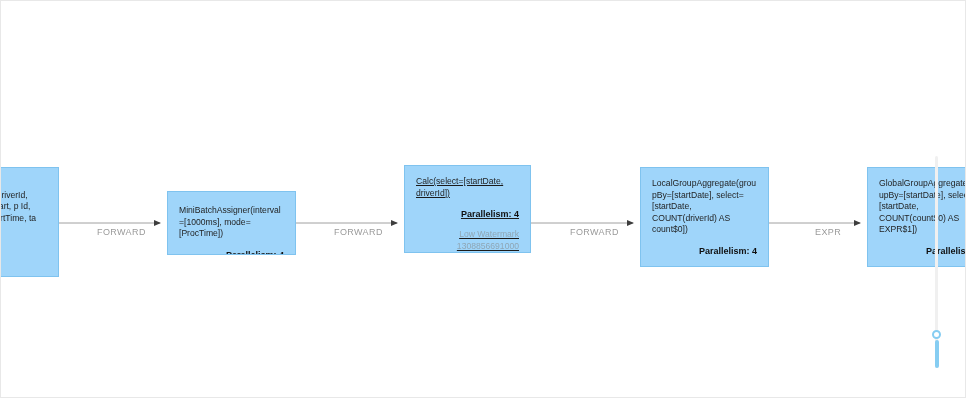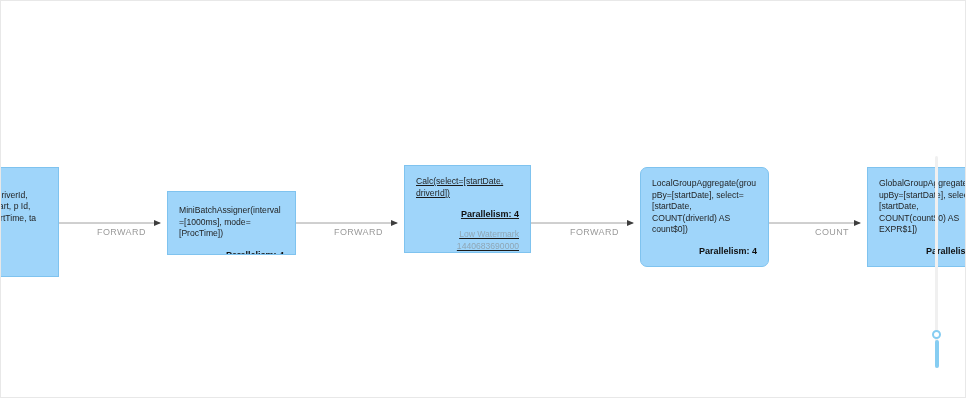--- a/index.html
+++ b/index.html
@@ -81,21 +81,21 @@
     font-size: 8.6px;
     line-height: 11.5px;
   }
   .node-watermark .wm-label { display: block; }
   .node-watermark .wm-value { display: block; }
 
   
   #node-0 { left: -64px;  top: 166px; width: 122px; height: 110px; }
   #node-1 { left: 166px;  top: 190px; width: 129px; height: 64px;  padding-top: 13px; }
   #node-2 { left: 403px;  top: 164px; width: 127px; height: 88px; text-decoration: underline; }
-  #node-3 { left: 639px;  top: 166px; width: 129px; height: 100px; border-radius: 7px; }
+  #node-3 { left: 639px;  top: 166px; width: 129px; height: 100px; }
   #node-4 { left: 866px;  top: 166px; width: 129px; height: 100px; }
 
   
   #zoom-slider {
     position: absolute;
     left: 931px;
     top: 155px;
     width: 9px;
     height: 212px;
   }
@@ -146,21 +146,21 @@
     <line x1="295" y1="222" x2="396" y2="222" stroke="#a0a0a0" stroke-width="1" marker-end="url(#arrowhead)"></line>
 
     <line x1="530" y1="222" x2="632" y2="222" stroke="#a0a0a0" stroke-width="1" marker-end="url(#arrowhead)"></line>
 
     <line x1="768" y1="222" x2="859" y2="222" stroke="#a0a0a0" stroke-width="1" marker-end="url(#arrowhead)"></line>
   </svg>
 
   <div class="edge-label" style="left:90px; top:226px;">FORWARD</div>
   <div class="edge-label" style="left:327px; top:226px;">FORWARD</div>
   <div class="edge-label" style="left:563px; top:226px;">FORWARD</div>
-  <div class="edge-label" style="left:808px; top:226px;">COUNT</div>
+  <div class="edge-label" style="left:808px; top:226px;">EXPR</div>
 
   <div class="graph-node" id="node-0">
     <div class="node-title">u(table=[deta
 :_database.T
 riverId, endL
 ne, isStart, p
 Id, startDate,
 startTime, ta</div>
     <div class="node-parallelism" style="text-align:left; margin-top:14px;">sm: 4</div>
   </div>
@@ -168,21 +168,21 @@
   <div class="graph-node" id="node-1">
     <div class="node-title">MiniBatchAssigner(interval=[1000ms], mode=[ProcTime])</div>
     <div class="node-parallelism">Parallelism: 4</div>
   </div>
 
   <div class="graph-node" id="node-2">
     <div class="node-title">Calc(select=[startDate, driverId])</div>
     <div class="node-parallelism">Parallelism: 4</div>
     <div class="node-watermark">
       <span class="wm-label">Low Watermark</span>
-      <span class="wm-value">1440683690000</span>
+      <span class="wm-value">1308856691000</span>
     </div>
   </div>
 
   <div class="graph-node" id="node-3">
     <div class="node-title">LocalGroupAggregate(groupBy=[startDate], select=[startDate, COUNT(driverId) AS count$0])</div>
     <div class="node-parallelism">Parallelism: 4</div>
     <div class="node-watermark">
       <span class="wm-label">Low Watermark</span>
 
     </div>

